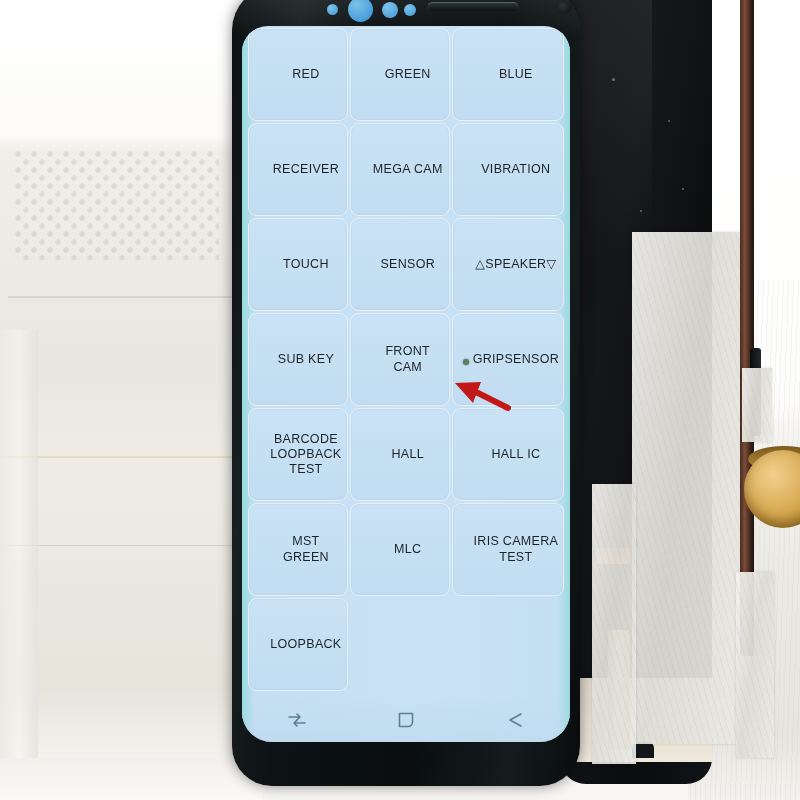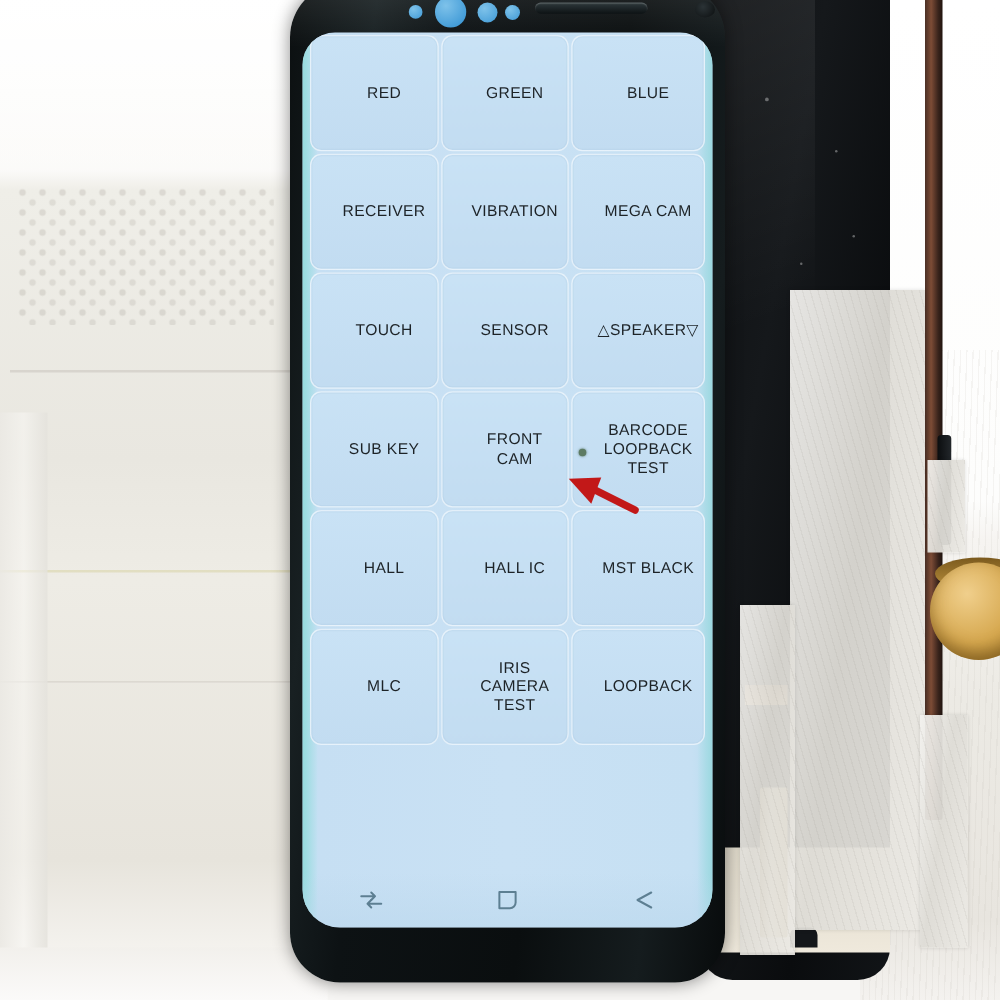--- a/index.html
+++ b/index.html
@@ -261,51 +261,54 @@
           <div class="tile">
             <span class="tile-label">GREEN</span>
           </div>
           <div class="tile">
             <span class="tile-label">BLUE</span>
           </div>
           <div class="tile">
             <span class="tile-label">RECEIVER</span>
           </div>
           <div class="tile">
+            <span class="tile-label">MEGA CAM</span>
+          </div>
+          <div class="tile">
             <span class="tile-label">VIBRATION</span>
           </div>
           <div class="tile">
-            <span class="tile-label">MEGA CAM</span>
-          </div>
-          <div class="tile">
             <span class="tile-label">TOUCH</span>
           </div>
           <div class="tile">
             <span class="tile-label">SENSOR</span>
           </div>
           <div class="tile">
             <span class="tile-label">△SPEAKER▽</span>
           </div>
           <div class="tile">
             <span class="tile-label">SUB KEY</span>
           </div>
           <div class="tile">
             <span class="tile-label">FRONT CAM</span>
           </div>
           <div class="tile">
+            <span class="tile-label">GRIPSENSOR</span>
+          </div>
+          <div class="tile">
             <span class="tile-label">BARCODE LOOPBACK TEST</span>
           </div>
           <div class="tile">
             <span class="tile-label">HALL</span>
           </div>
           <div class="tile">
             <span class="tile-label">HALL IC</span>
           </div>
           <div class="tile">
-            <span class="tile-label">MST BLACK</span>
+            <span class="tile-label">MST GREEN</span>
           </div>
           <div class="tile">
             <span class="tile-label">MLC</span>
           </div>
           <div class="tile">
             <span class="tile-label">IRIS CAMERA TEST</span>
           </div>
           <div class="tile">
             <span class="tile-label">LOOPBACK</span>
           </div>

